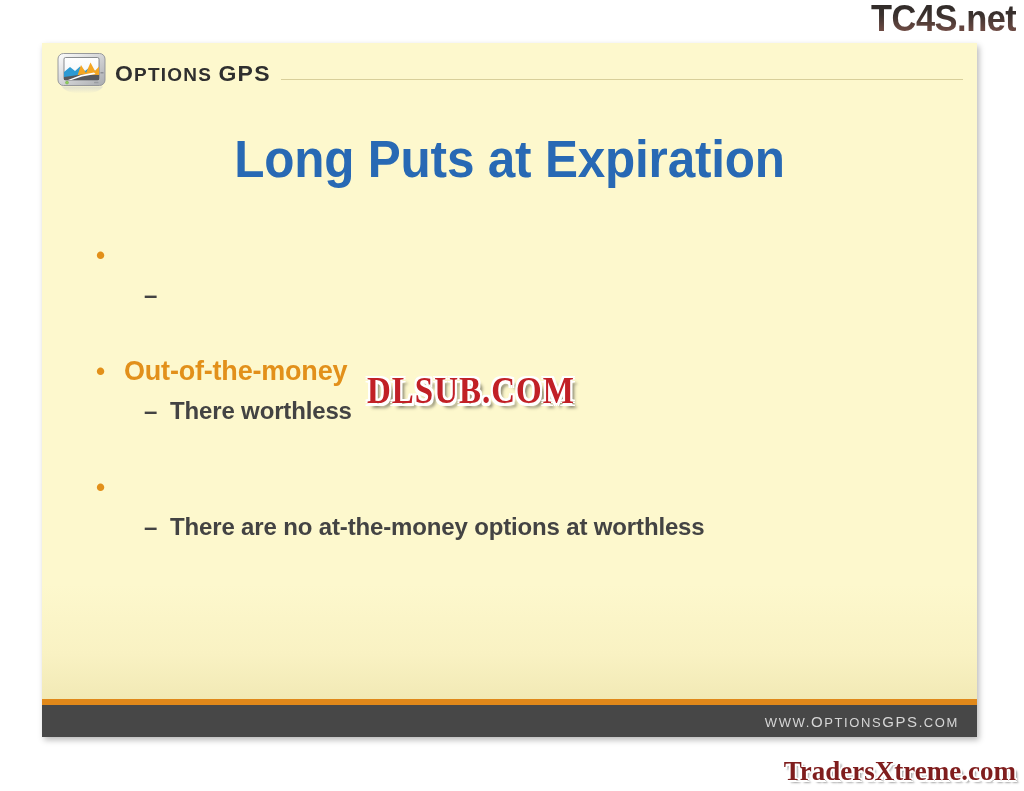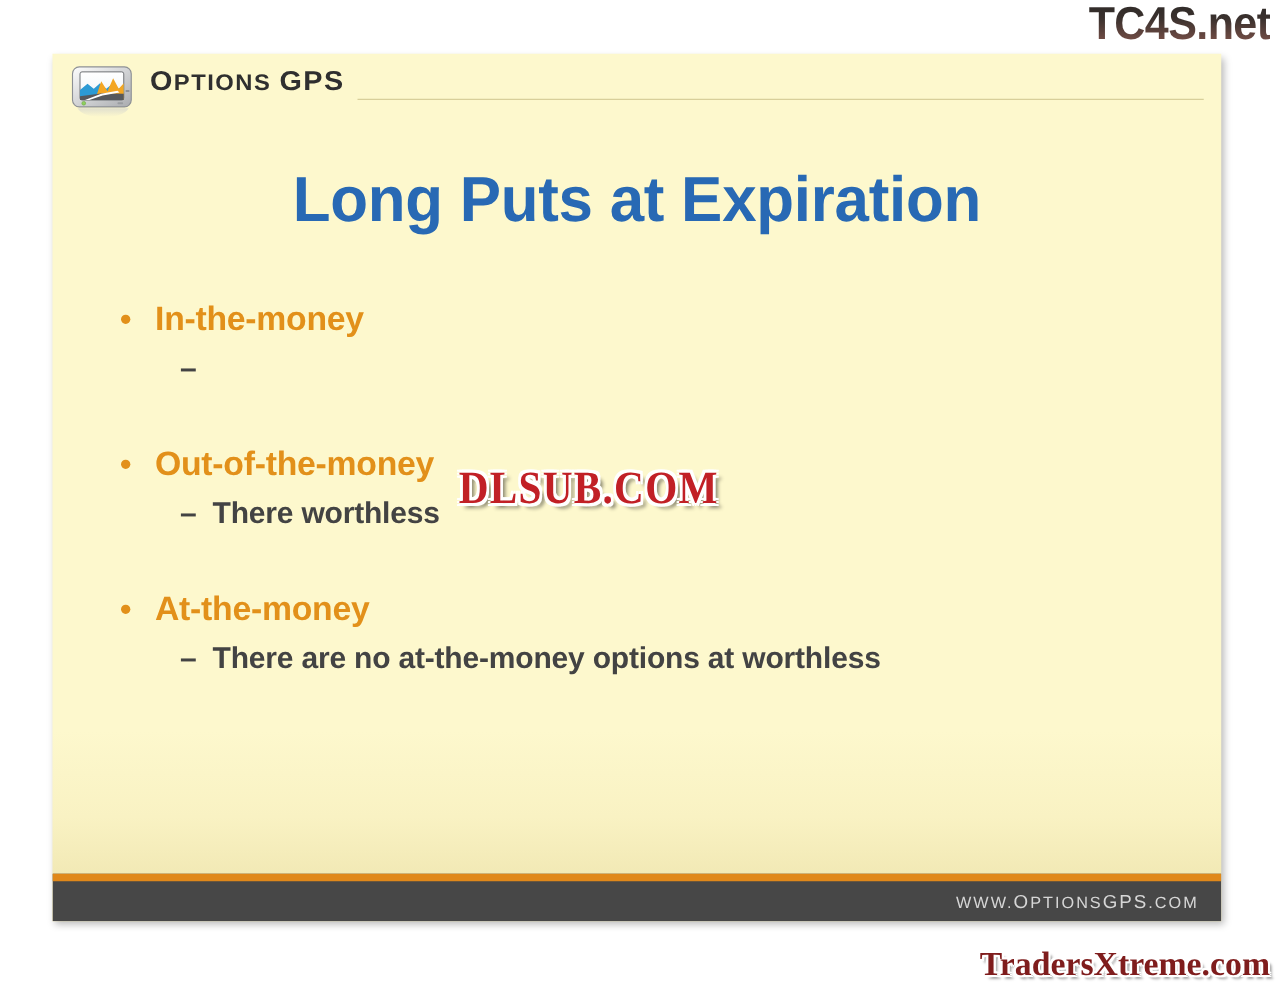--- a/index.html
+++ b/index.html
@@ -66,21 +66,22 @@
     right: 14px;
     top: 36px;
     height: 1px;
     background: #d8cf9a;
   }
   #brand-block {
     position: absolute;
     left: 14px;
     top: 8px;
     display: flex;
-    gap: 12px;
+    align-items: center;
+    gap: 7px;
     background: linear-gradient(180deg,#fdf8cd,#fdf8cd);
     padding-right: 10px;
     z-index: 3;
   }
   #gps-icon {
     width: 52px;
     height: 44px;
     position: relative;
   }
   #brand-text {
@@ -286,21 +287,20 @@
     </div>
   </div>
 
   <div id="slide-title">Long Puts at Expiration</div>
 
   <div id="slide-body">
 
     <div class="bullet-group">
       <div class="lvl1">
         <span class="dot">•</span>
-        <span class="txt">In-the-money</span>
       </div>
       <div class="lvl2">
         <span class="dash">–</span>
       </div>
     </div>
 
     <div class="gap-md"></div>
 
     <div class="bullet-group">
       <div class="lvl1">
@@ -311,21 +311,20 @@
         <span class="dash">–</span>
         <span class="txt">There worthless</span>
       </div>
     </div>
 
     <div class="gap-md"></div>
 
     <div class="bullet-group">
       <div class="lvl1">
         <span class="dot">•</span>
-        <span class="txt">At-the-money</span>
       </div>
       <div class="lvl2">
         <span class="dash">–</span>
         <span class="txt">There are no at-the-money options at worthless</span>
       </div>
     </div>
 
   </div>
 
   <div id="dlsub-watermark">DLSUB.COM</div>

